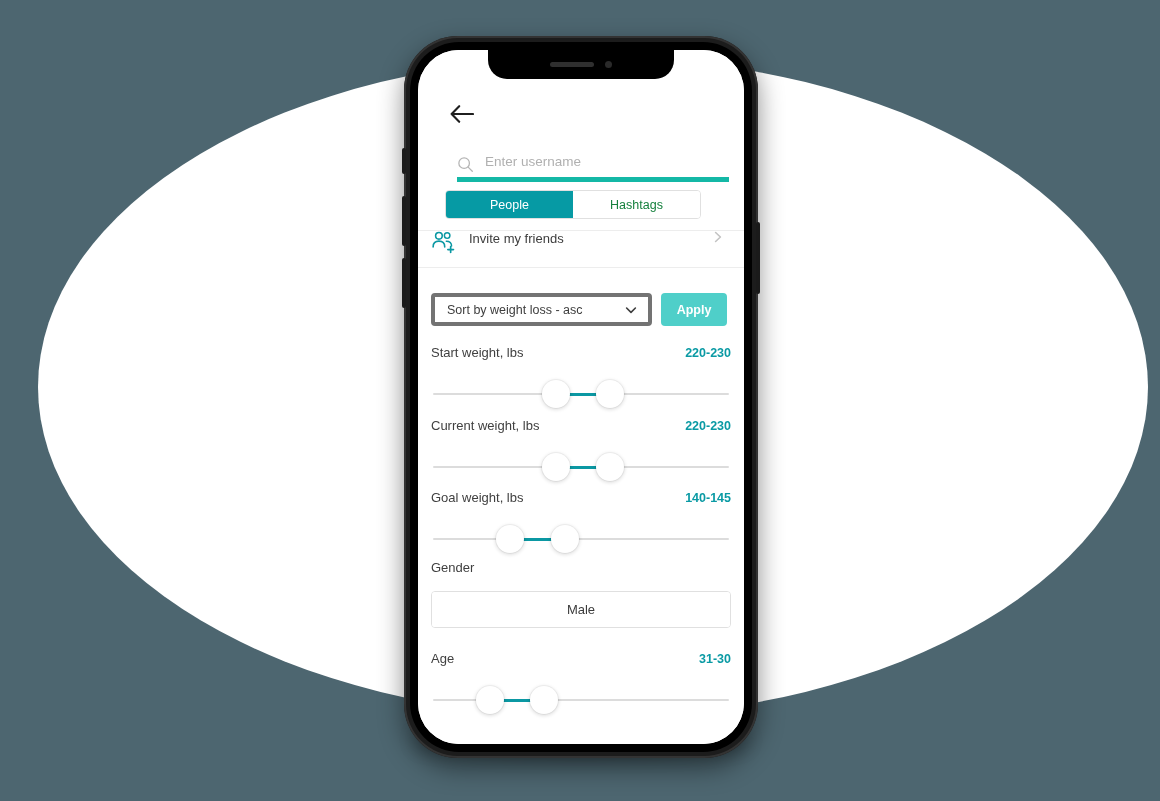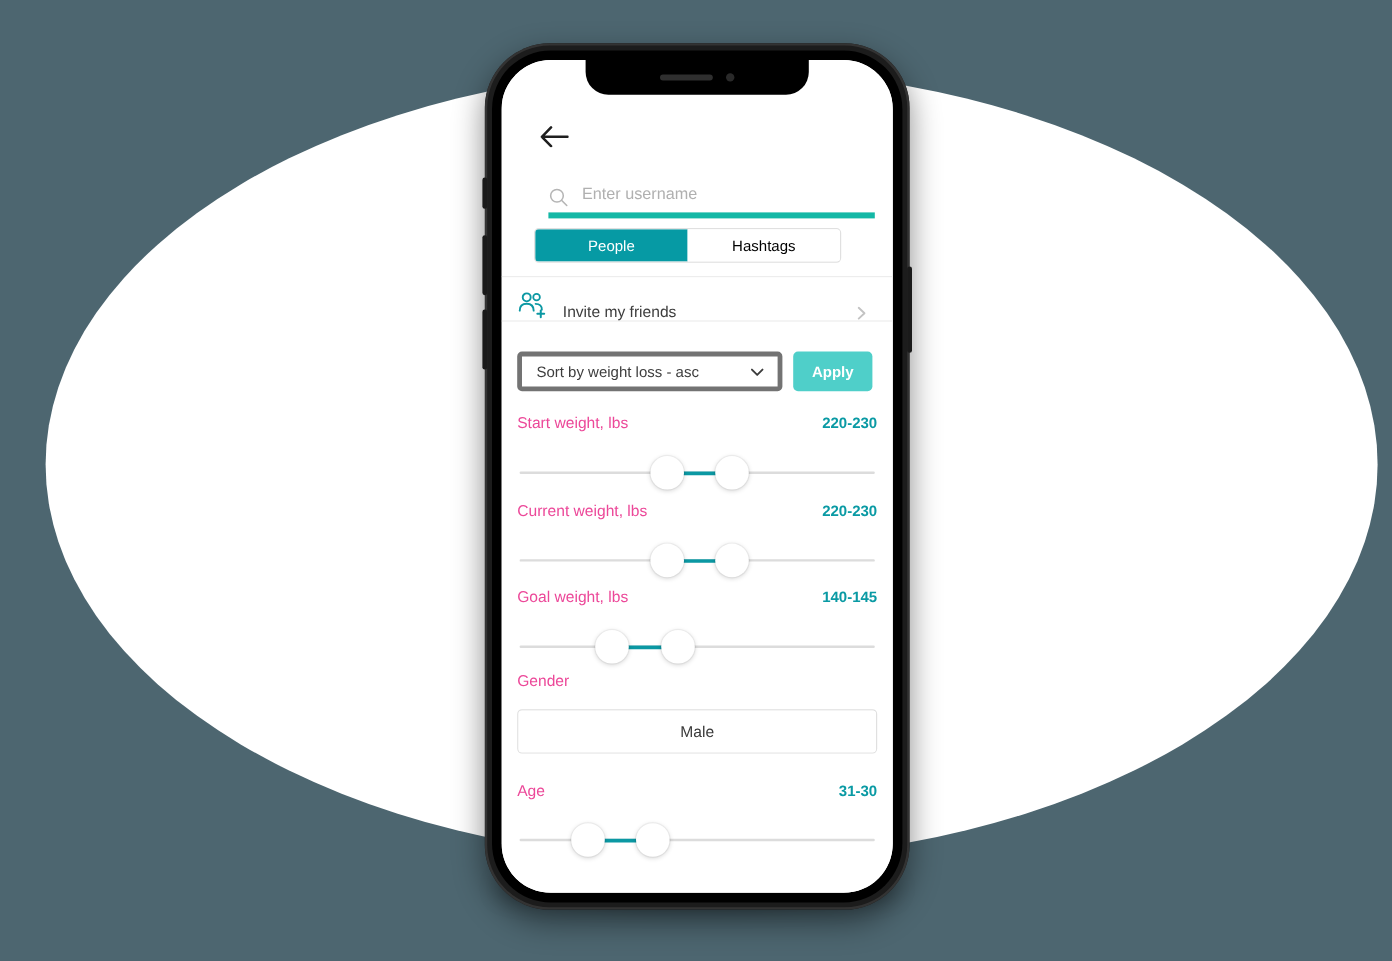--- a/index.html
+++ b/index.html
@@ -125,33 +125,33 @@
     border: 1px solid #e0e0e0;
     border-radius: 4px;
     display: flex;
     overflow: hidden;
     background: #fff;
   }
   .tab {
     flex: 1 1 50%;
     display: flex; align-items: center; justify-content: center;
     font-size: 12.5px;
-    color: #000000;
+    color: #15803d;
     cursor: pointer;
     background: #fff;
   }
   .tab.active { background: #069aa4; color: #fff; }
 
   
   #invite-row {
     position: absolute; left: 0; top: 180px;
     width: 100%; height: 38px;
     border-top: 1px solid #ededed;
     border-bottom: 1px solid #ededed;
-    display: flex; align-items: flex-end;
+    display: flex; align-items: flex-start;
     padding: 0 20px 0 13px;
     cursor: pointer;
   }
   #invite-icon { width: 26px; height: 24px; margin-right: 12px; flex: 0 0 auto; }
   #invite-label { font-size: 13px; color: #3d3d3d; flex: 1 1 auto; }
   #invite-chevron { width: 12px; height: 12px; flex: 0 0 auto; }
 
   
   #sort-row {
     position: absolute; left: 0; top: 243px;
@@ -187,21 +187,21 @@
     cursor: pointer;
     font-weight: bold;
   }
 
   
   .filter-group { position: absolute; left: 0; width: 100%; padding: 0 13px; }
   .filter-head {
     display: flex; align-items: baseline; justify-content: space-between;
     height: 18px;
   }
-  .filter-title { font-size: 13px; color: #ec4899; }
+  .filter-title { font-size: 13px; color: #404040; }
   .filter-value { font-size: 12.5px; color: #0a9aa4; font-weight: bold; }
 
   
   .slider { position: relative; height: 34px; margin-top: 14px; }
   .slider-track {
     position: absolute; left: 2px; right: 2px; top: 16px;
     height: 2px; background: #dcdcdc; border-radius: 1px;
   }
   .slider-range {
     position: absolute; top: 16px; height: 2.5px;

